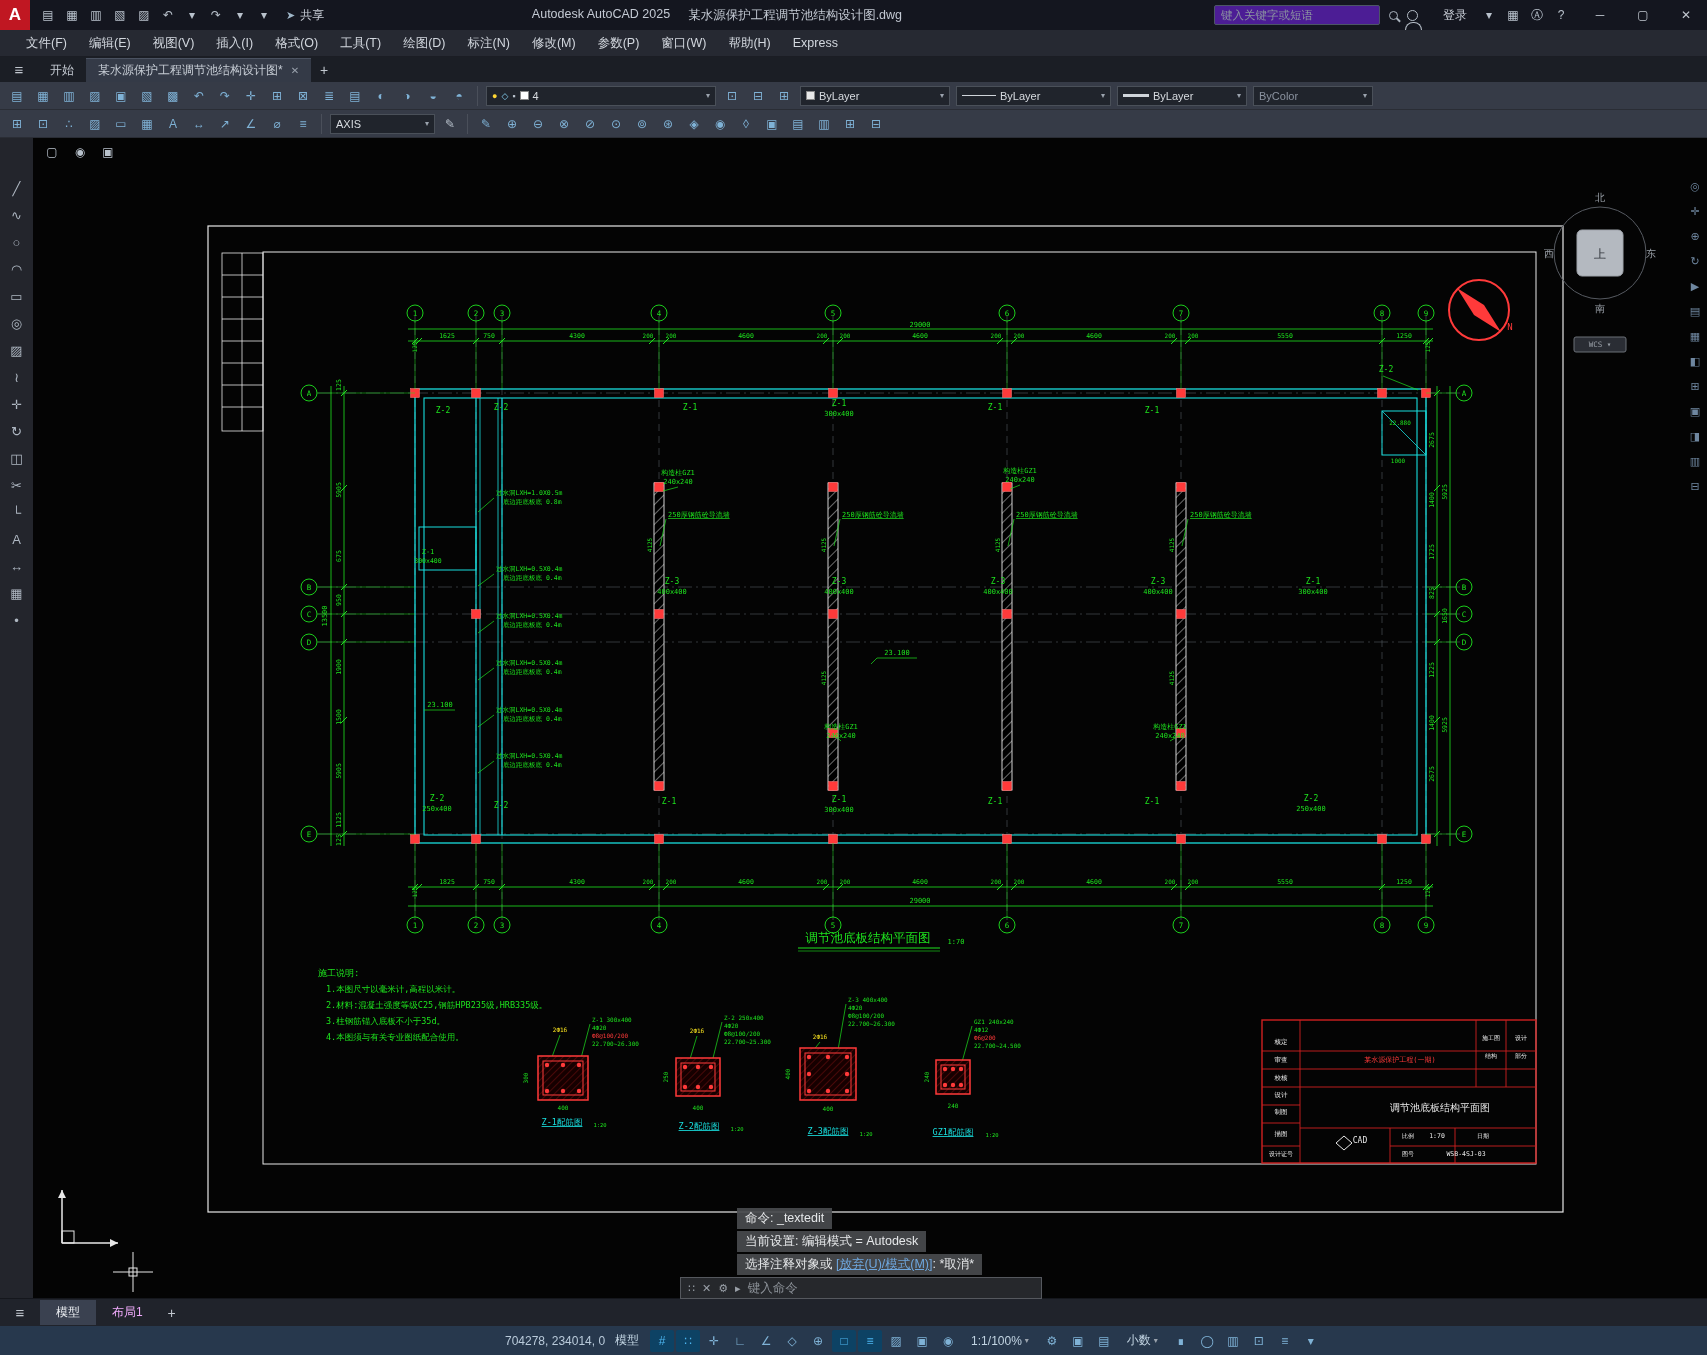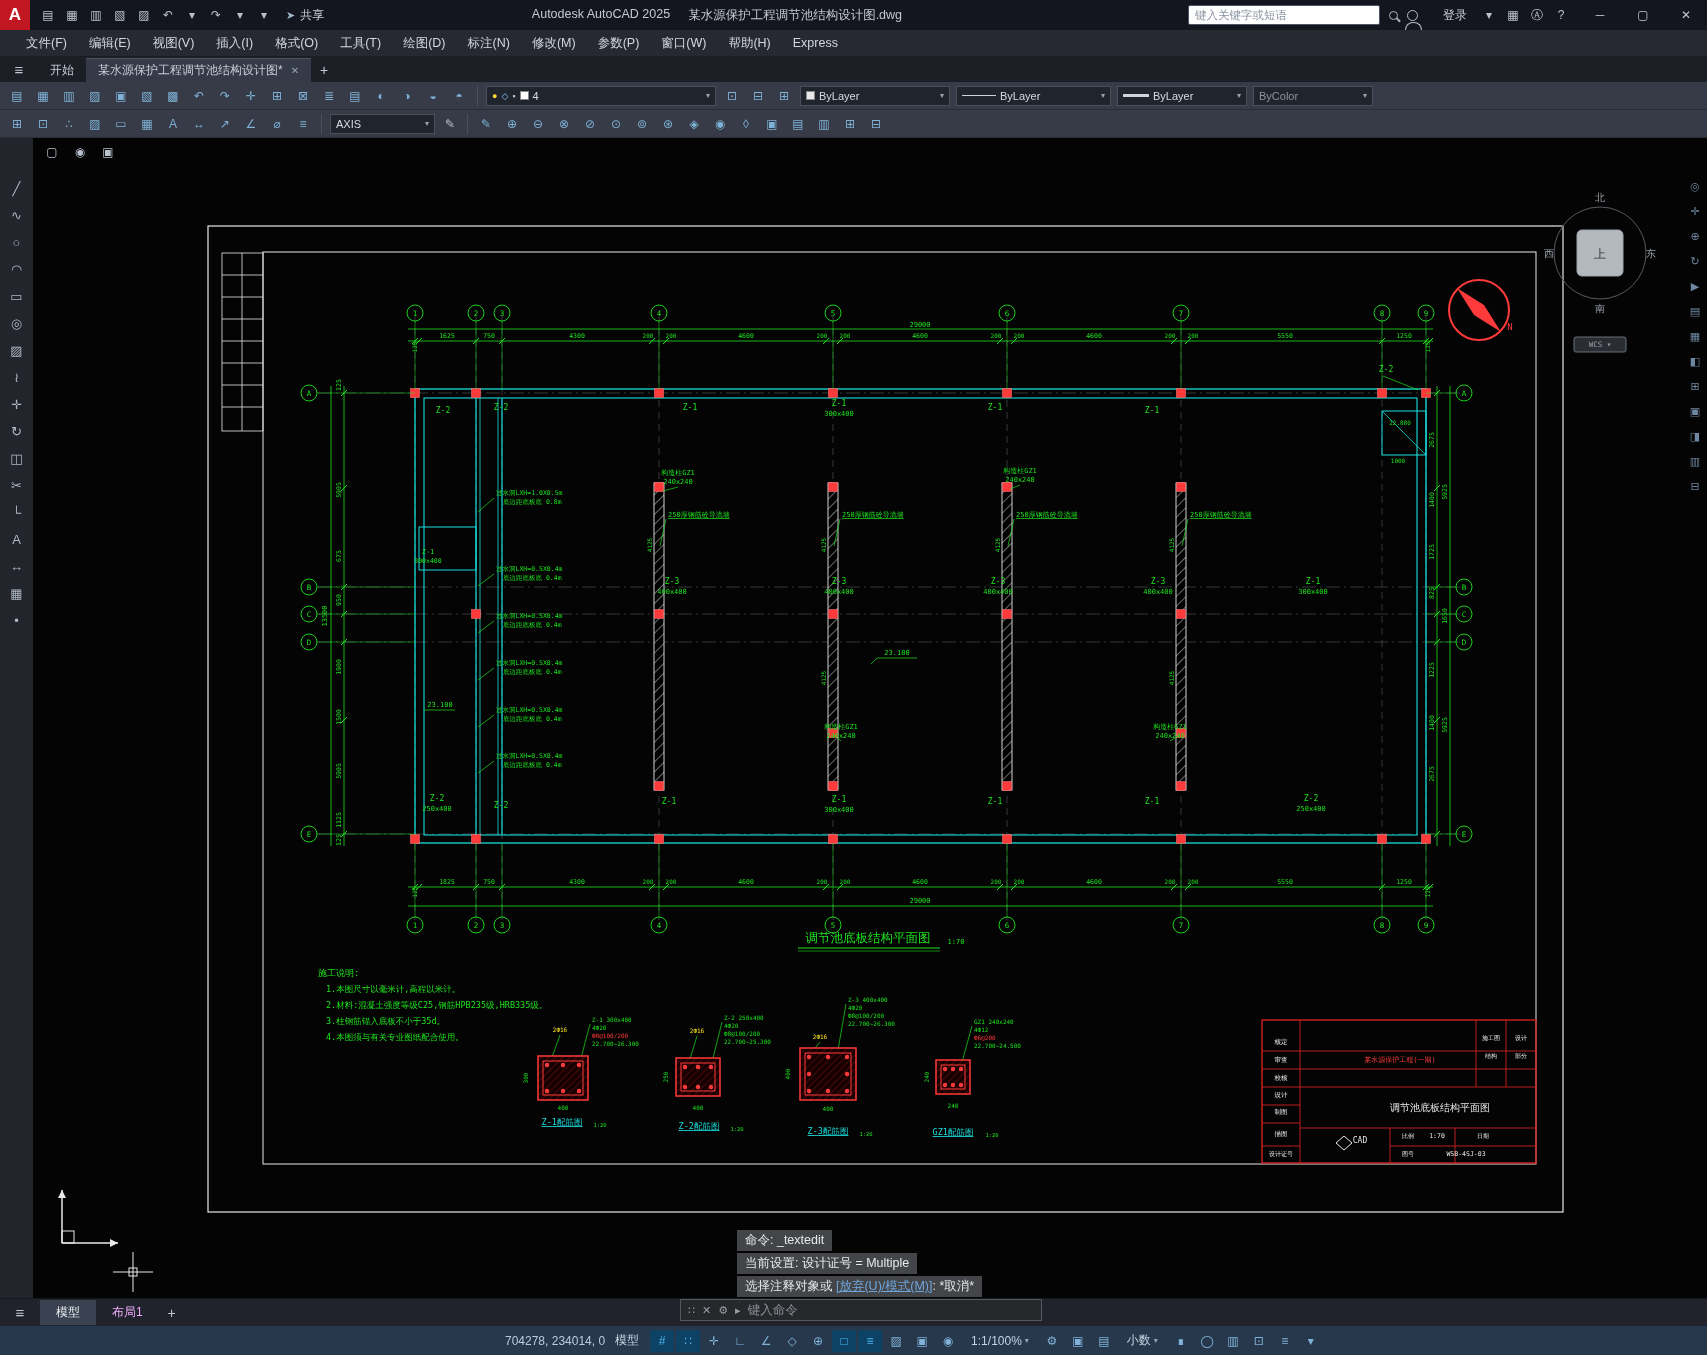--- a/index.html
+++ b/index.html
@@ -9,21 +9,21 @@
   
   .titlebar{position:absolute;left:0;top:0;width:1707px;height:30px;background:#14161f;display:flex;align-items:center;}
   .logo{width:30px;height:30px;background:#c01722;color:#fff;font-weight:bold;font-size:17px;display:flex;align-items:center;justify-content:center;}
   .qat{display:flex;align-items:center;margin-left:6px;}
   .tbi{display:inline-flex;align-items:center;justify-content:center;width:22px;height:20px;margin:0 1px;color:#b9c2cc;font-size:12px;border-radius:2px;}
   .tbi.on{color:#3fa9ea;background:#12344e;}
   .share{display:flex;align-items:center;gap:5px;margin-left:10px;font-size:12px;color:#c8cdd6;}
   .share .shicon{color:#9fb6c8;font-size:11px;}
   .tb-title{position:absolute;left:42%;transform:translateX(-50%);top:7px;display:flex;gap:18px;font-size:12.5px;color:#c3c9d3;white-space:nowrap;}
   .tb-right{display:flex;align-items:center;gap:9px;margin-left:auto;padding-right:4px;}
-  .searchbox{display:flex;align-items:center;width:192px;height:20px;background:#ffffff;border:1px solid #4c5566;border-radius:2px;padding:0 6px;font-size:11.5px;color:#8b93a0;margin-left:48px;}
+  .searchbox{display:flex;align-items:center;width:166px;height:20px;background:#4c1d95;border:1px solid #4c5566;border-radius:2px;padding:0 6px;font-size:11.5px;color:#8b93a0;margin-left:48px;}
   .searchbox .ph{flex:1;overflow:hidden;white-space:nowrap;}
   .mag{width:9px;height:9px;border:1.5px solid #a9b2bd;border-radius:50%;position:relative;display:inline-block;}
   .mag::after{content:'';position:absolute;width:5px;height:1.5px;background:#a9b2bd;transform:rotate(45deg);right:-4px;bottom:-2px;}
   .person{width:11px;height:11px;border:1.5px solid #b5bdc7;border-radius:50%;position:relative;display:inline-block;}
   .person::after{content:'';position:absolute;left:-3px;top:11px;width:15px;height:7px;border:1.5px solid #b5bdc7;border-bottom:none;border-radius:8px 8px 0 0;}
   .login{font-size:12px;color:#c8cdd6;margin-left:16px;}
   .win{width:34px;height:26px;display:inline-flex;align-items:center;justify-content:center;color:#c2c8d0;font-size:12px;}
   .caret{font-size:8px;color:#9aa2ad;margin-left:3px;}
 
   
@@ -786,26 +786,26 @@
         <text x="1466" y="1156" fill="#e8e8e8" font-size="6.5" text-anchor="middle">WSB-4SJ-03</text>
         <text x="1600" y="201" fill="#9aa0a8" font-size="10" text-anchor="middle">北</text>
         <text x="1549" y="257" fill="#9aa0a8" font-size="10" text-anchor="middle">西</text>
         <text x="1651" y="257" fill="#9aa0a8" font-size="10" text-anchor="middle">东</text>
         <text x="1600" y="312" fill="#9aa0a8" font-size="10" text-anchor="middle">南</text>
         <text x="1600" y="258" fill="#2e3238" font-size="12" text-anchor="middle">上</text>
         <text x="1600" y="347" fill="#9aa0a8" font-size="7.5" text-anchor="middle">WCS ▾</text>
         <text x="1510" y="330" fill="#ff3a3a" font-size="9" text-anchor="middle">N</text>
       </svg>
 
-    <div class="cmd-dock" style="top:1092px;">
+    <div class="cmd-dock" style="top:1070px;">
       <div class="cmd-line">
           <span>命令: _textedit</span>
         </div>
       <div class="cmd-line">
-          <span>当前设置: 设计证号 = Multiple</span>
+          <span>当前设置: 编辑模式 = Autodesk</span>
         </div>
       <div class="cmd-line">
         <span>选择注释对象或 </span>
           <span class="blue">[放弃(U)/模式(M)]</span>
           <span>: *取消*</span>
       </div>
       <div class="cmd-input" style="margin-left:0;">
         <span class="ci">∷</span>
         <span class="ci">✕</span>
         <span class="ci">⚙</span>

